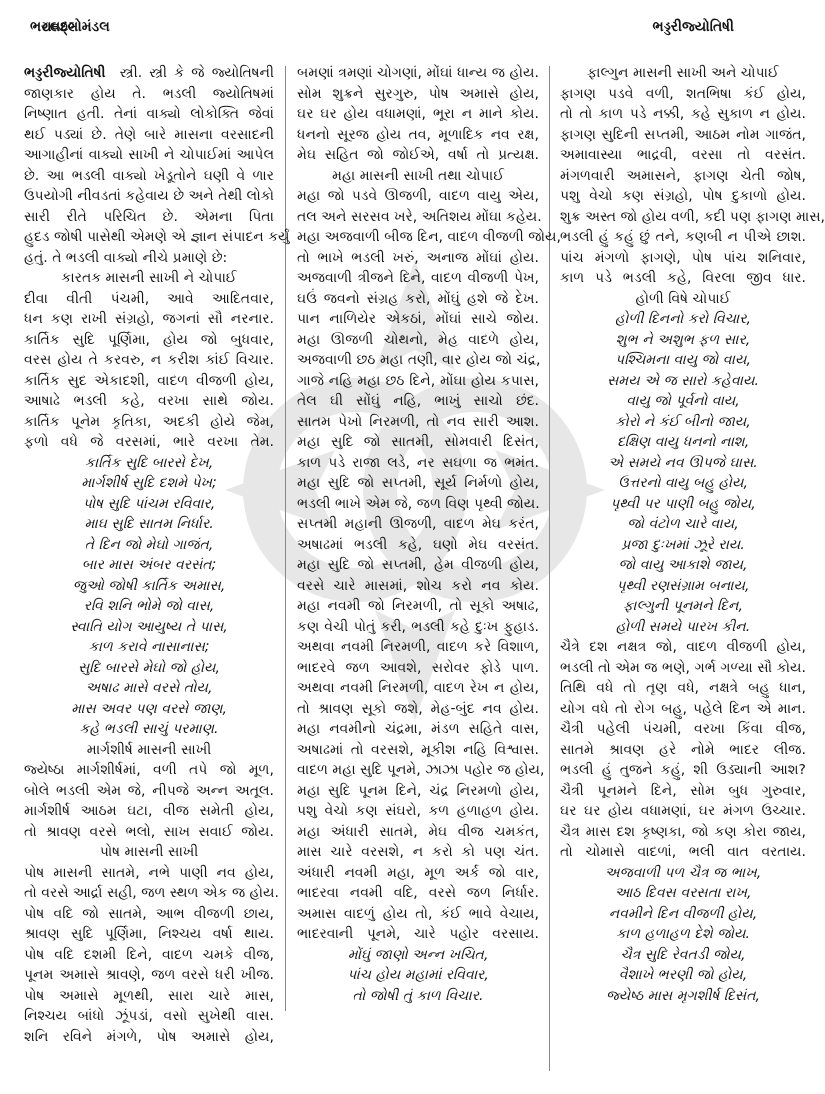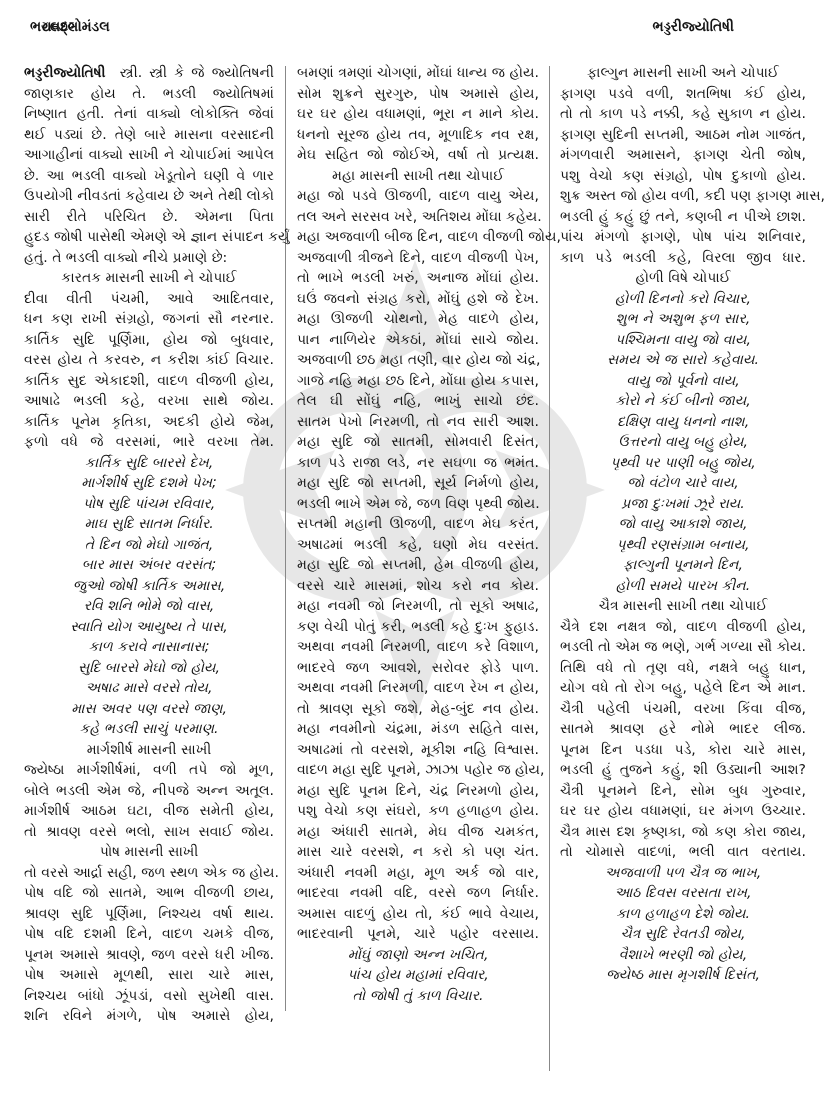--- a/index.html
+++ b/index.html
@@ -97,20 +97,21 @@
   <div class="verse">માસ અવર પણ વરસે જાણ,</div>
   <div class="verse">કહે ભડલી સાચું પરમાણ.</div>
 
   <div class="heading">માર્ગશીર્ષ માસની સાખી</div>
   <div class="line">જ્યેષ્ઠા માર્ગશીર્ષમાં, વળી તપે જો મૂળ,</div>
   <div class="line">બોલે ભડલી એમ જે, નીપજે અન્ન અતૂલ.</div>
   <div class="line">માર્ગશીર્ષ આઠમ ઘટા, વીજ સમેતી હોય,</div>
   <div class="line">તો શ્રાવણ વરસે ભલો, સાખ સવાઈ જોય.</div>
 
   <div class="heading">પોષ માસની સાખી</div>
+  <div class="line">પોષ માસની સાતમે, નભે પાણી નવ હોય,</div>
   <div class="line">તો વરસે આર્દ્રા સહી, જળ સ્થળ એક જ હોય.</div>
   <div class="line">પોષ વદિ જો સાતમે, આભ વીજળી છાય,</div>
   <div class="line">શ્રાવણ સુદિ પૂર્ણિમા, નિશ્ચય વર્ષા થાય.</div>
   <div class="line">પોષ વદિ દશમી દિને, વાદળ ચમકે વીજ,</div>
   <div class="line">પૂનમ અમાસે શ્રાવણે, જળ વરસે ધરી ખીજ.</div>
   <div class="line">પોષ અમાસે મૂળથી, સારા ચારે માસ,</div>
   <div class="line">નિશ્ચય બાંધો ઝૂંપડાં, વસો સુખેથી વાસ.</div>
   <div class="line">શનિ રવિને મંગળે, પોષ અમાસે હોય,</div>
 </div>
 
@@ -118,25 +119,25 @@
   <div class="line">બમણાં ત્રમણાં ચોગણાં, મોંઘાં ધાન્ય જ હોય.</div>
   <div class="line">સોમ શુક્રને સુરગુરુ, પોષ અમાસે હોય,</div>
   <div class="line">ઘર ઘર હોય વધામણાં, ભૂરા ન માને કોય.</div>
   <div class="line">ધનનો સૂરજ હોય તવ, મૂળાદિક નવ રક્ષ,</div>
   <div class="line">મેઘ સહિત જો જોઈએ, વર્ષા તો પ્રત્યક્ષ.</div>
 
   <div class="heading">મહા માસની સાખી તથા ચોપાઈ</div>
   <div class="line">મહા જો પડવે ઊજળી, વાદળ વાયુ એય,</div>
   <div class="line">તલ અને સરસવ ખરે, અતિશય મોંઘા કહેય.</div>
   <div class="line">મહા અજવાળી બીજ દિન, વાદળ વીજળી જોય,</div>
+  <div class="line">તો ભાખે ભડલી ખરું, અનાજ મોંઘાં હોય.</div>
   <div class="line">અજવાળી ત્રીજને દિને, વાદળ વીજળી પેખ,</div>
-  <div class="line">તો ભાખે ભડલી ખરું, અનાજ મોંઘાં હોય.</div>
   <div class="line">ઘઉં જવનો સંગ્રહ કરો, મોંઘું હશે જે દેખ.</div>
+  <div class="line">પાન નાળિયેર એકઠાં, મોંઘાં સાચે જોય.</div>
   <div class="line">મહા ઊજળી ચોથનો, મેહ વાદળે હોય,</div>
-  <div class="line">પાન નાળિયેર એકઠાં, મોંઘાં સાચે જોય.</div>
   <div class="line">અજવાળી છઠ મહા તણી, વાર હોય જો ચંદ્ર,</div>
   <div class="line">ગાજે નહિ મહા છઠ દિને, મોંઘા હોય કપાસ,</div>
   <div class="line">તેલ ઘી સોંઘું નહિ, ભાખું સાચો છંદ.</div>
   <div class="line">સાતમ પેખો નિરમળી, તો નવ સારી આશ.</div>
   <div class="line">મહા સુદિ જો સાતમી, સોમવારી દિસંત,</div>
   <div class="line">કાળ પડે રાજા લડે, નર સઘળા જ ભમંત.</div>
   <div class="line">મહા સુદિ જો સપ્તમી, સૂર્ય નિર્મળો હોય,</div>
   <div class="line">ભડલી ભાખે એમ જે, જળ વિણ પૃથ્વી જોય.</div>
   <div class="line">સપ્તમી મહાની ઊજળી, વાદળ મેઘ કરંત,</div>
   <div class="line">અષાઢમાં ભડલી કહે, ઘણો મેઘ વરસંત.</div>
@@ -162,56 +163,57 @@
   <div class="verse">મોંઘું જાણો અન્ન ખચિત,</div>
   <div class="verse">પાંચ હોય મહામાં રવિવાર,</div>
   <div class="verse">તો જોષી તું કાળ વિચાર.</div>
 </div>
 
 <div class="col col3">
   <div class="heading">ફાલ્ગુન માસની સાખી અને ચોપાઈ</div>
   <div class="line">ફાગણ પડવે વળી, શતભિષા કંઈ હોય,</div>
   <div class="line">તો તો કાળ પડે નક્કી, કહે સુકાળ ન હોય.</div>
   <div class="line">ફાગણ સુદિની સપ્તમી, આઠમ નોમ ગાજંત,</div>
+  <div class="line">અમાવાસ્યા ભાદ્રવી, વરસા તો વરસંત.</div>
   <div class="line">મંગળવારી અમાસને, ફાગણ ચેતી જોષ,</div>
   <div class="line">પશુ વેચો કણ સંગ્રહો, પોષ દુકાળો હોય.</div>
   <div class="line">શુક્ર અસ્ત જો હોય વળી, કદી પણ ફાગણ માસ,</div>
   <div class="line">ભડલી હું કહું છું તને, કણબી ન પીએ છાશ.</div>
   <div class="line">પાંચ મંગળો ફાગણે, પોષ પાંચ શનિવાર,</div>
   <div class="line">કાળ પડે ભડલી કહે, વિરલા જીવ ધાર.</div>
 
   <div class="heading">હોળી વિષે ચોપાઈ</div>
   <div class="verse">હોળી દિનનો કરો વિચાર,</div>
   <div class="verse">શુભ ને અશુભ ફળ સાર,</div>
   <div class="verse">પશ્ચિમના વાયુ જો વાય,</div>
   <div class="verse">સમય એ જ સારો કહેવાય.</div>
   <div class="verse">વાયુ જો પૂર્વનો વાય,</div>
   <div class="verse">કોરો ને કંઈ બીનો જાય,</div>
   <div class="verse">દક્ષિણ વાયુ ધનનો નાશ,</div>
+  <div class="verse">એ સમયે નવ ઊપજે ઘાસ.</div>
   <div class="verse">ઉત્તરનો વાયુ બહુ હોય,</div>
   <div class="verse">પૃથ્વી પર પાણી બહુ જોય,</div>
   <div class="verse">જો વંટોળ ચારે વાય,</div>
   <div class="verse">પ્રજા દુઃખમાં ઝૂરે રાય.</div>
   <div class="verse">જો વાયુ આકાશે જાય,</div>
   <div class="verse">પૃથ્વી રણસંગ્રામ બનાય,</div>
   <div class="verse">ફાલ્ગુની પૂનમને દિન,</div>
   <div class="verse">હોળી સમયે પારખ કીન.</div>
 
-  <div class="heading">ચૈત્ર માસની સાખી તથા ચોપાઈ</div>
   <div class="line">ચૈત્રે દશ નક્ષત્ર જો, વાદળ વીજળી હોય,</div>
   <div class="line">ભડલી તો એમ જ ભણે, ગર્ભ ગળ્યા સૌ કોય.</div>
   <div class="line">તિથિ વધે તો તૃણ વધે, નક્ષત્રે બહુ ધાન,</div>
   <div class="line">યોગ વધે તો રોગ બહુ, પહેલે દિન એ માન.</div>
   <div class="line">ચૈત્રી પહેલી પંચમી, વરખા કિંવા વીજ,</div>
   <div class="line">સાતમે શ્રાવણ હરે નોમે ભાદર લીજ.</div>
-  <div class="line">પૂનમ દિન પડધા પડે, કોરા ચારે માસ,</div>
   <div class="line">ભડલી હું તુજને કહું, શી ઉડ્યાની આશ?</div>
   <div class="line">ચૈત્રી પૂનમને દિને, સોમ બુધ ગુરુવાર,</div>
   <div class="line">ઘર ઘર હોય વધામણાં, ઘર મંગળ ઉચ્ચાર.</div>
   <div class="line">ચૈત્ર માસ દશ કૃષ્ણકા, જો કણ કોરા જાય,</div>
   <div class="line">તો ચોમાસે વાદળાં, ભલી વાત વરતાય.</div>
   <div class="verse">અજવાળી પળ ચૈત્ર જ ભાખ,</div>
   <div class="verse">આઠ દિવસ વરસતા રાખ,</div>
+  <div class="verse">નવમીને દિન વીજળી હોય,</div>
   <div class="verse">કાળ હળાહળ દેશે જોય.</div>
   <div class="verse">ચૈત્ર સુદિ રેવતડી જોય,</div>
   <div class="verse">વૈશાખે ભરણી જો હોય,</div>
   <div class="verse">જ્યેષ્ઠ માસ મૃગશીર્ષ દિસંત,</div>
 </div>
 
 </body></html>

